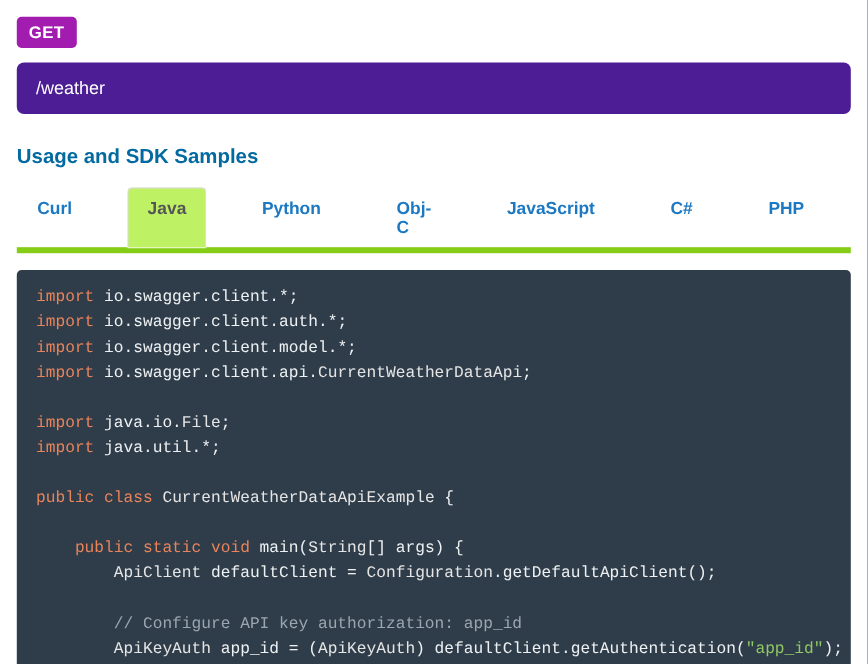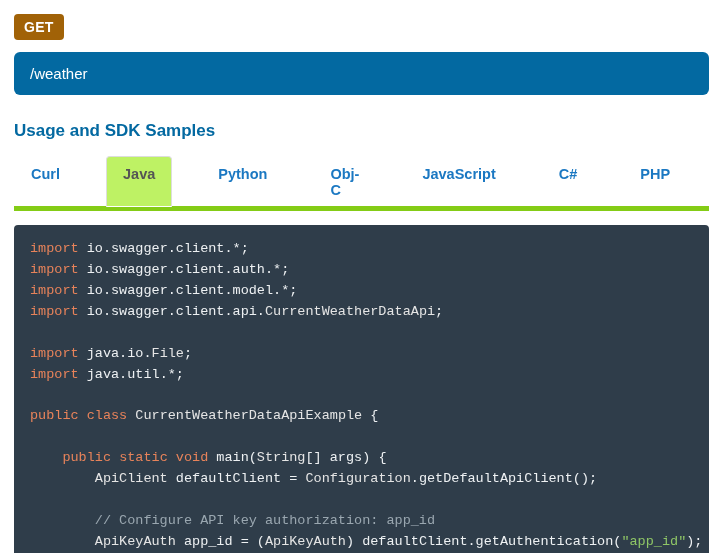--- a/index.html
+++ b/index.html
@@ -5,31 +5,31 @@
   * { box-sizing: border-box; margin: 0; padding: 0; }
   body {
     font-family: -apple-system, BlinkMacSystemFont, "Segoe UI", Helvetica, Arial, sans-serif;
     background: #fff;
     padding: 14px;
     font-size: 14px;
     color: #333;
   }
   .method-badge {
     display: inline-block;
-    background: #a16207;
+    background: #a21caf;
     color: #fff;
     font-weight: 700;
     font-size: 14px;
     padding: 5px 10px;
     border-radius: 4px;
     letter-spacing: 0.3px;
   }
   .path-bar {
     margin-top: 12px;
-    background: #0369a1;
+    background: #4c1d95;
     color: #fff;
     border-radius: 6px;
     padding: 13px 16px;
     font-size: 15px;
   }
   .section-title {
     margin-top: 26px;
     font-size: 17px;
     font-weight: 700;
     color: #0369a1;

